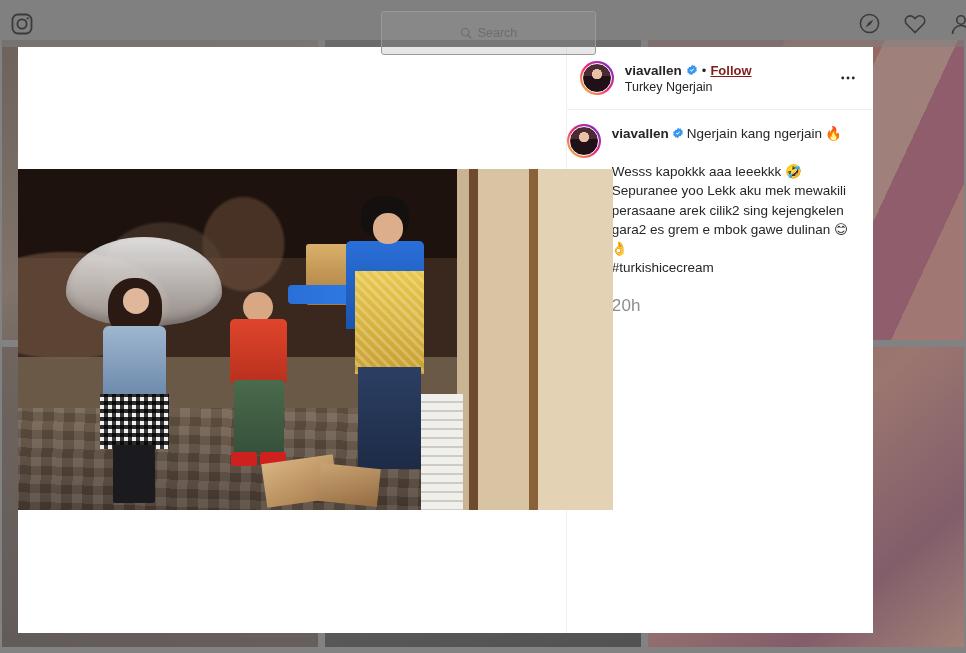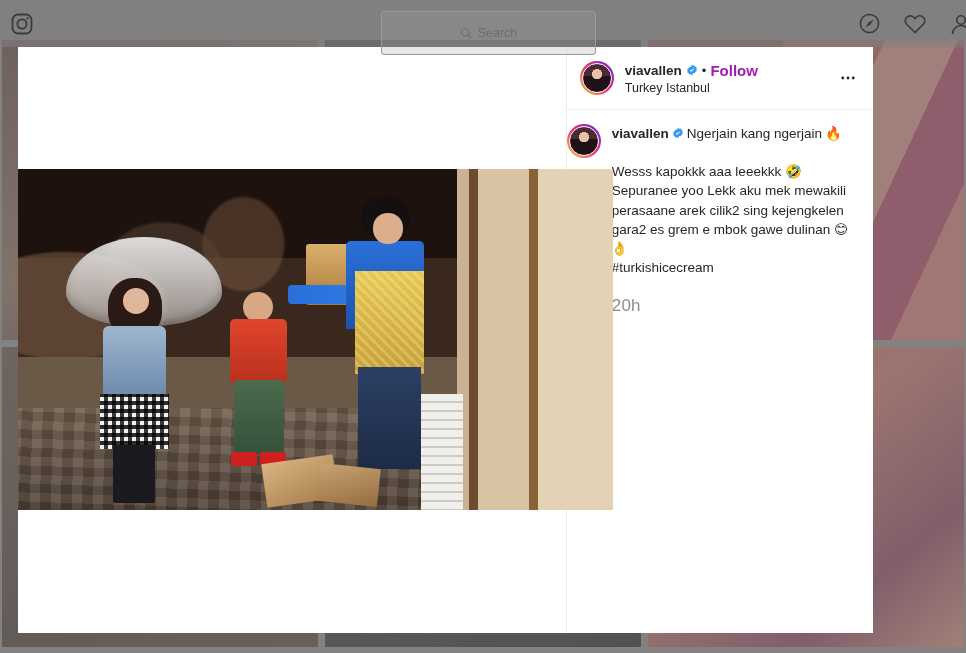--- a/index.html
+++ b/index.html
@@ -271,24 +271,25 @@
     color: #262626;
   }
   .verified {
     width: 12px; height: 12px;
     display: inline-flex;
     color: #3897f0;
     flex: 0 0 auto;
   }
   .dot-sep { color: #262626; font-size: 13px; }
   .follow-link {
-    color: #a21caf;
+    color: #7f1d1d;
     font-weight: bold;
-    font-size: 15px;
+    font-size: 13px;
     cursor: pointer;
+    text-decoration: underline;
   }
   .location {
     font-size: 12.5px;
     color: #262626;
   }
   .more-btn {
     width: 26px; height: 26px;
     display: flex; align-items: center; justify-content: center;
     color: #262626;
     cursor: pointer;
@@ -429,21 +430,21 @@
             <span class="username">viavallen</span>
             <span class="verified">
               <svg width="12" height="12" viewBox="0 0 24 24" fill="currentColor">
                 <path d="M12 1.3l2.5 2.1 3.2-.4 1.1 3.1 2.9 1.5-1 3.1 1 3.1-2.9 1.5-1.1 3.1-3.2-.4L12 22.7l-2.5-2.1-3.2.4-1.1-3.1-2.9-1.5 1-3.1-1-3.1 2.9-1.5 1.1-3.1 3.2.4z"></path>
                 <path d="M10.6 15.6l-3-3 1.2-1.2 1.8 1.8 4.3-4.3 1.2 1.2z" fill="#fff"></path>
               </svg>
             </span>
             <span class="dot-sep">•</span>
             <span class="follow-link">Follow</span>
           </div>
-          <div class="location">Turkey Istanbul</div>
+          <div class="location">Turkey Ngerjain</div>
         </div>
         <div class="more-btn">
           <svg width="18" height="18" viewBox="0 0 24 24" fill="currentColor">
             <circle cx="5" cy="12" r="1.9"></circle>
             <circle cx="12" cy="12" r="1.9"></circle>
             <circle cx="19" cy="12" r="1.9"></circle>
           </svg>
         </div>
       </div>
 

